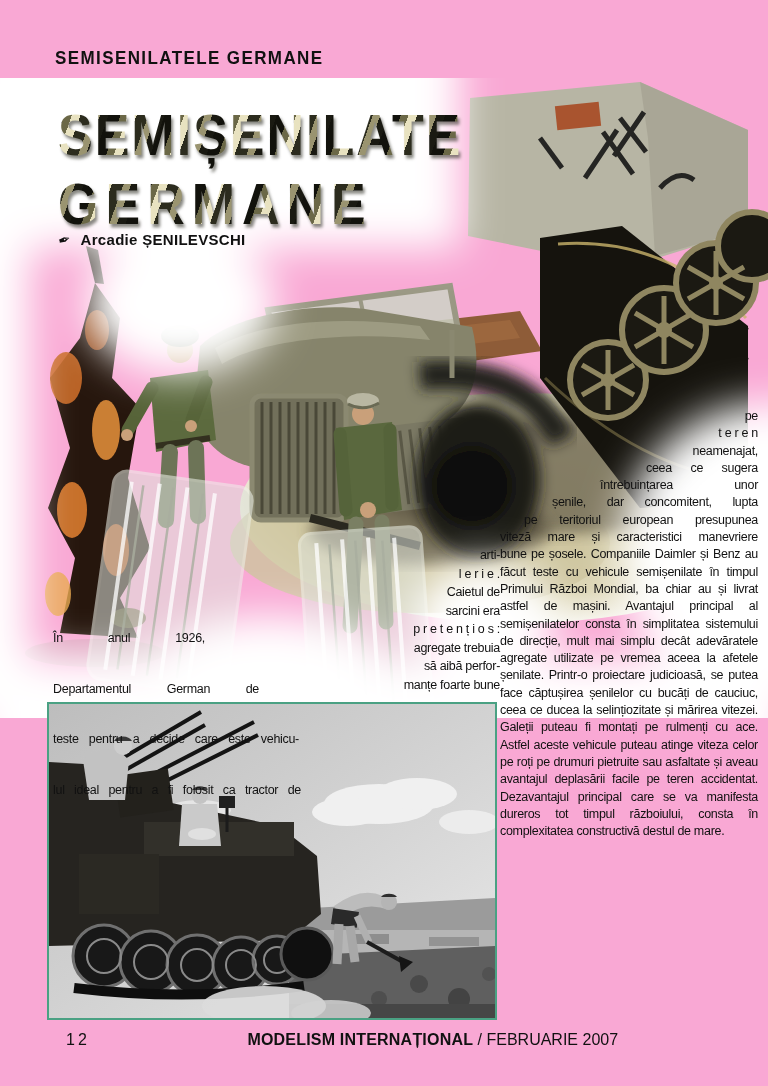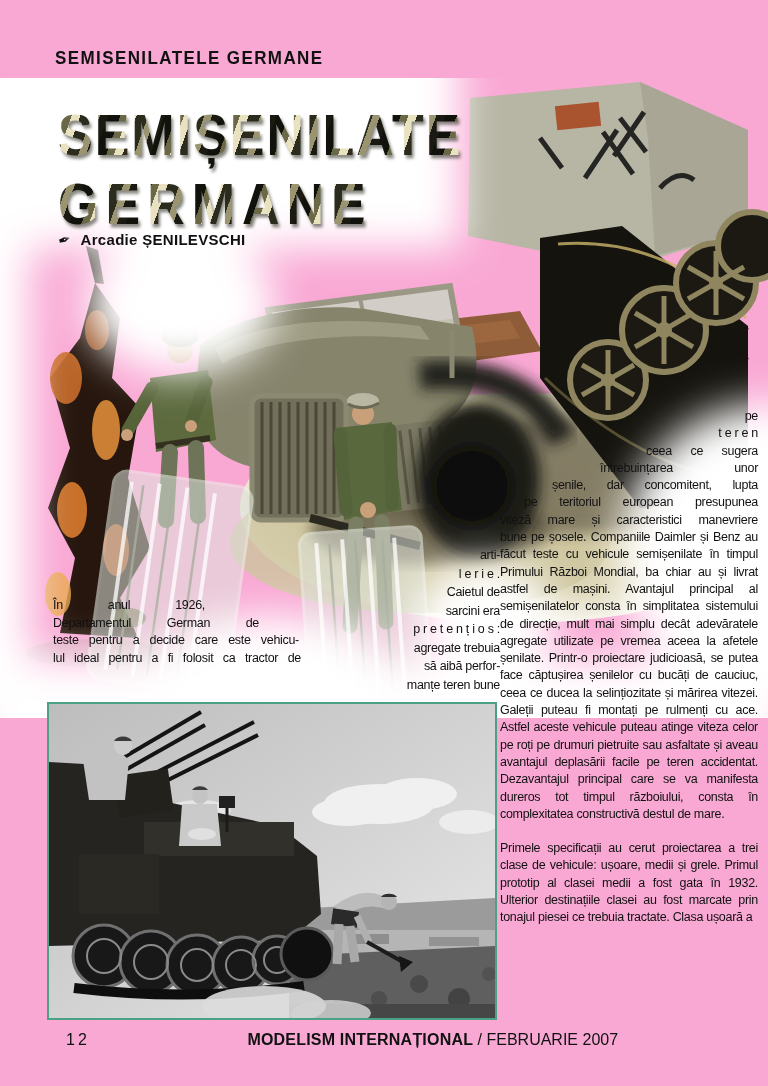--- a/index.html
+++ b/index.html
@@ -28,21 +28,21 @@
   }
   .title .l2{letter-spacing:7px;}
   .author{position:absolute;left:58px;top:231px;z-index:6;display:flex;align-items:center;gap:10px;}
   .author .pen{font-size:15px;line-height:1;transform:rotate(-18deg);}
   .author .name{font-size:15px;font-weight:700;letter-spacing:.3px;}
   .body-text{
     font-size:12.5px;line-height:17.6px;letter-spacing:-0.3px;
     color:var(--ink);z-index:5;position:absolute;
   }
   .col-left{left:53px;top:597px;width:248px;}
-  .col-left .ln{text-align:justify;-moz-text-align-last:justify;text-align-last:justify;white-space:nowrap;}
+  .col-left .ln{text-align:justify;-moz-text-align-last:justify;text-align-last:justify;white-space:nowrap;margin-top:33px;}
   .col-mid{left:330px;top:546px;width:170px;text-align:right;line-height:18.5px;}
   .col-right{left:500px;top:408px;width:258px;line-height:17.3px;}
   .col-right .wrapln{text-align:right;white-space:nowrap;}
   .col-right .wrapln.j{margin-left:auto;text-align:justify;-moz-text-align-last:justify;text-align-last:justify;}
   .col-right p{margin:0;text-align:justify;}
   .col-right .p2{margin-top:17px;}
   .bw-photo{
     position:absolute;left:47px;top:702px;width:450px;height:318px;z-index:4;
     border:2px solid var(--photo-border);box-sizing:border-box;background:#cfcfcf;
   }
@@ -270,33 +270,33 @@
   </div>
 
   <div class="body-text col-mid">
     <div>arti-</div>
     <div>l e r i e .</div>
     <div>Caietul de</div>
     <div>sarcini era</div>
     <div>p r e t e n ț i o s :</div>
     <div>agregate trebuia</div>
     <div>să aibă perfor-</div>
-    <div>manțe teren bune</div>
+    <div>manțe foarte bune</div>
   </div>
 
   <div class="body-text col-right">
     <div class="wrapln">pe</div>
     <div class="wrapln">t e r e n</div>
+    <div class="wrapln">neamenajat,</div>
     <div class="wrapln j" style="width:112px">ceea ce sugera</div>
     <div class="wrapln j" style="width:158px">întrebuințarea unor</div>
     <div class="wrapln j" style="width:206px">șenile, dar concomitent, lupta</div>
     <div class="wrapln j" style="width:234px">pe teritoriul european presupunea</div>
     <div class="wrapln j" style="width:258px">viteză mare și caracteristici manevriere</div>
     <p class="p1">bune pe șosele. Companiile Daimler și Benz au făcut teste cu vehicule semișenilate în timpul Primului Război Mondial, ba chiar au și livrat astfel de mașini. Avantajul principal al semișenilatelor consta în simplitatea sistemului de direcție, mult mai simplu decât adevăratele agregate utilizate pe vremea aceea la afetele șenilate. Printr-o proiectare judicioasă, se putea face căptușirea șenilelor cu bucăți de cauciuc, ceea ce ducea la selințiozitate și mărirea vitezei. Galeții puteau fi montați pe rulmenți cu ace. Astfel aceste vehicule puteau atinge viteza celor pe roți pe drumuri pietruite sau asfaltate și aveau avantajul deplasării facile pe teren accidentat. Dezavantajul principal care se va manifesta dureros tot timpul războiului, consta în complexitatea constructivă destul de mare.</p>
-    <p class="p2">Primele specificații au cerut proiectarea a trei clase de vehicule: ușoare, medii și grele. Primul prototip al clasei medii a fost gata în 1932. Ulterior destinațiile clasei au fost marcate prin tonajul piesei ce trebuia tractate. Clasa ușoară a</p>
   </div>
 
   <div class="bw-photo">
     <svg width="446" height="314" viewBox="0 0 446 314" aria-hidden="true">
       <defs>
         <linearGradient id="sky" x1="0" y1="0" x2="1" y2="1">
           <stop offset="0%" stop-color="#bdbdbd"></stop>
             <stop offset="60%" stop-color="#d6d6d6"></stop>
             <stop offset="100%" stop-color="#e8e8e8"></stop>
         </linearGradient>

